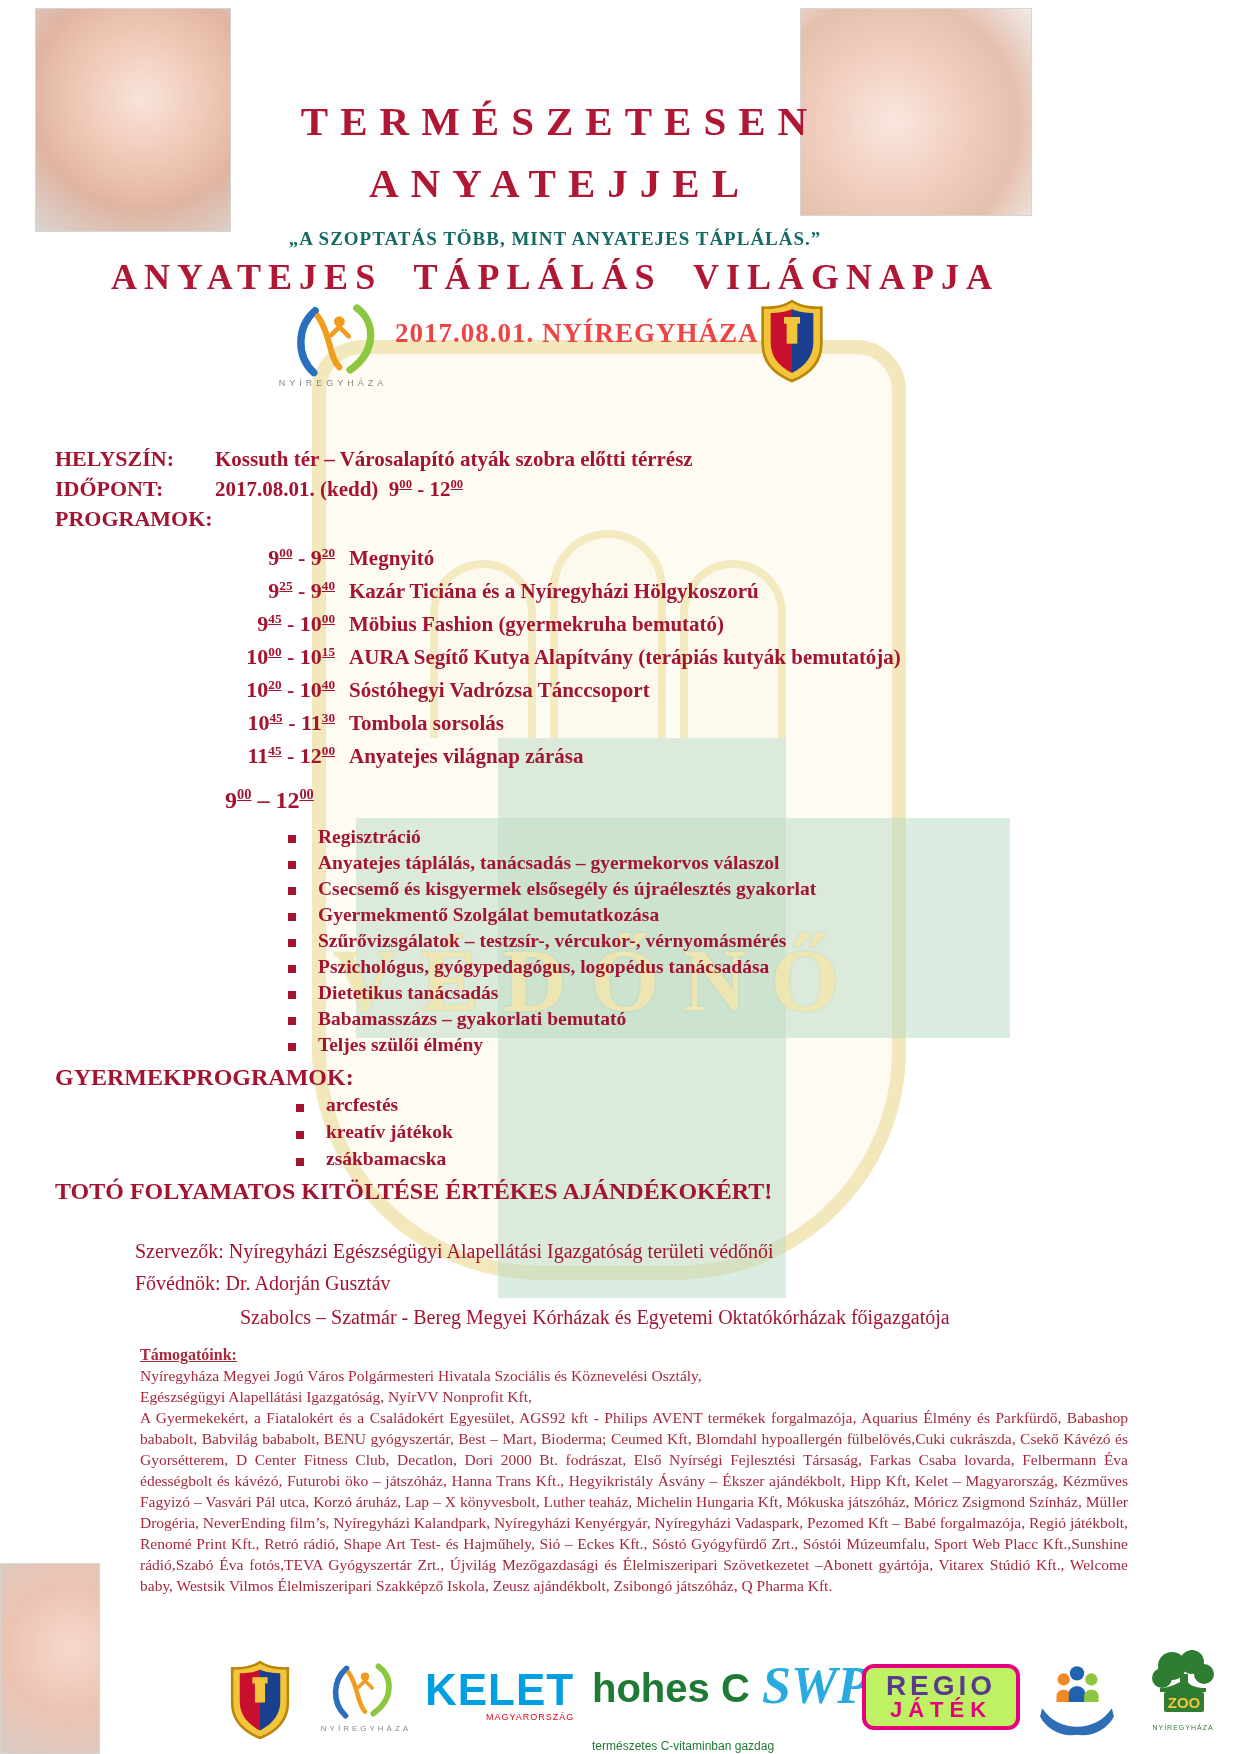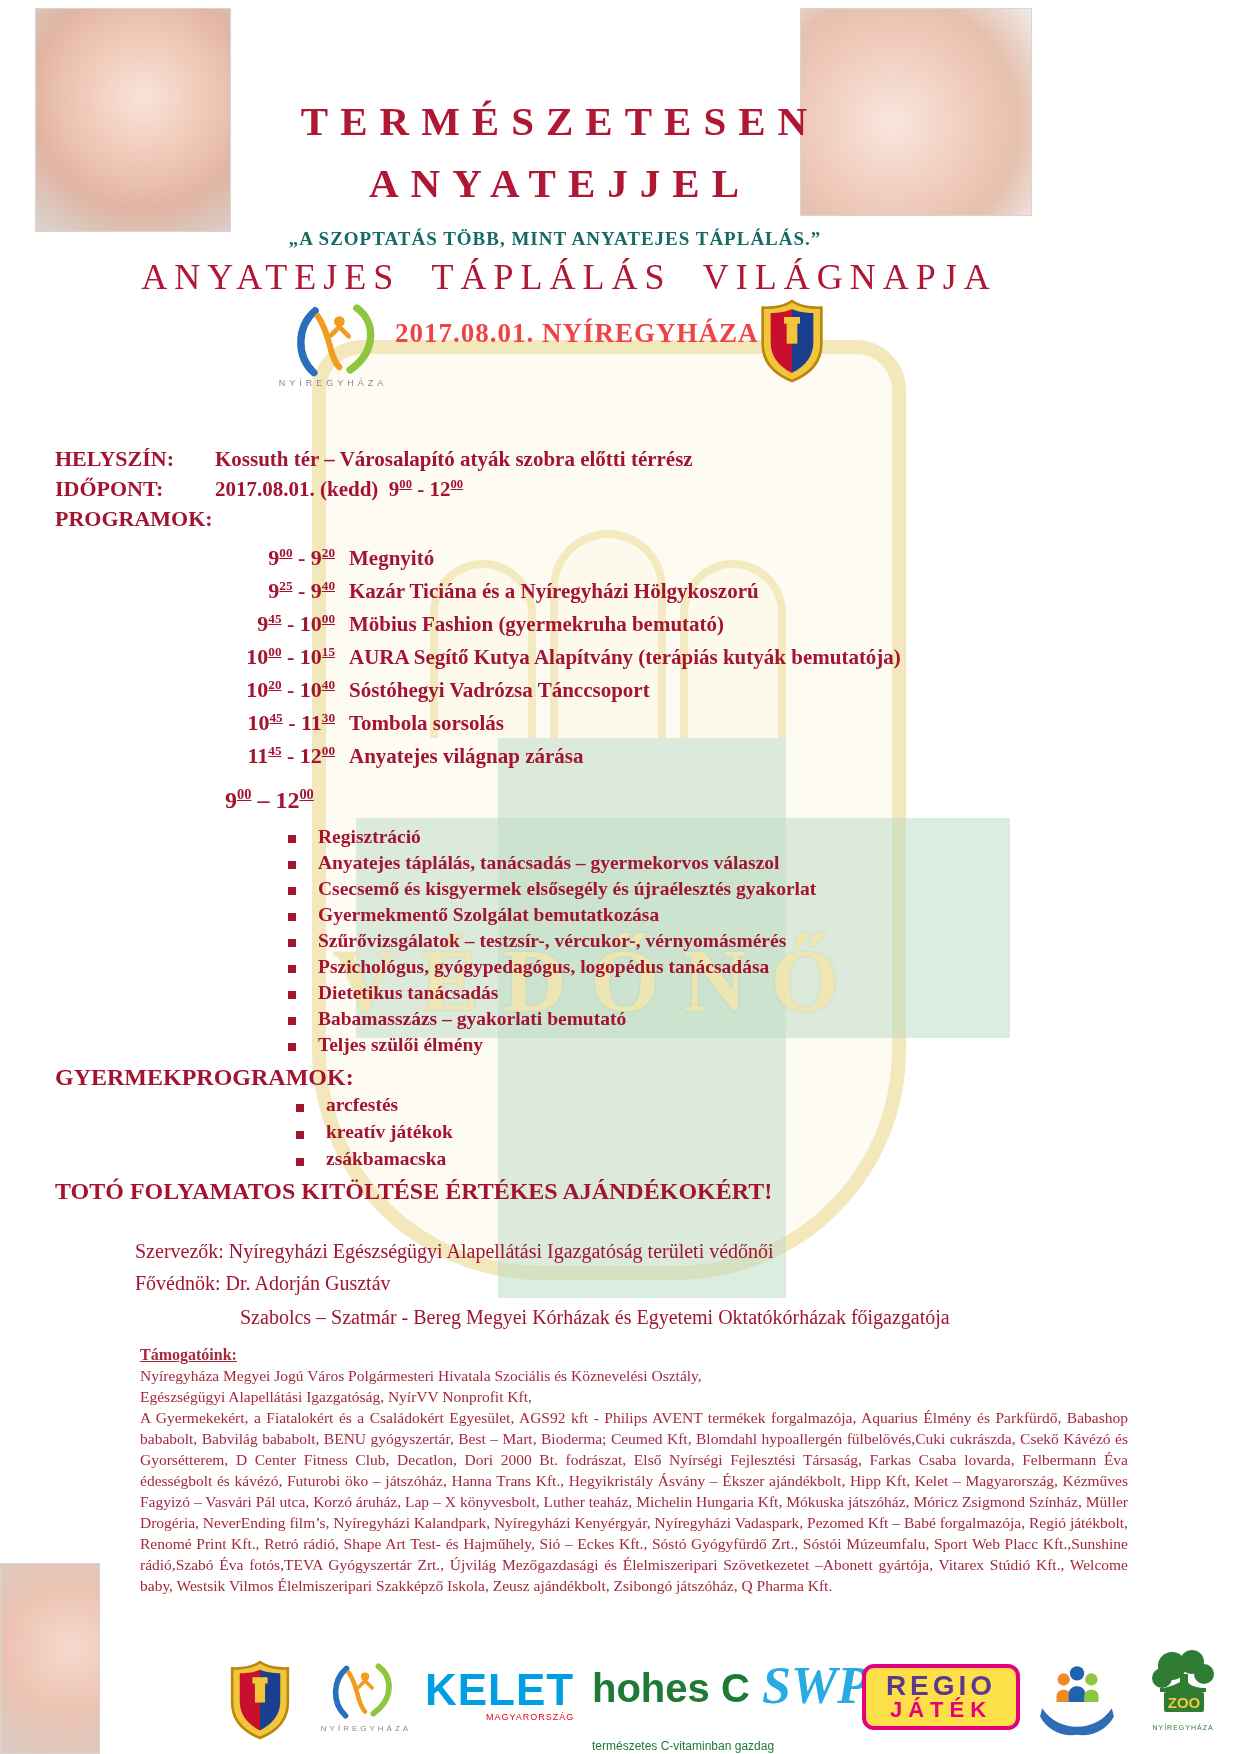--- a/index.html
+++ b/index.html
@@ -31,21 +31,21 @@
   .wm-text{left:318px;top:930px;width:560px;text-align:center;
       font-size:88px;font-weight:bold;letter-spacing:24px;
       color:rgba(240,231,178,0.95);text-shadow:0 0 2px rgba(170,190,150,0.5);}
 
   
   .title{left:250px;top:90px;width:620px;text-align:center;
       font-size:41px;font-weight:bold;letter-spacing:12px;line-height:62px;color:#b01735;}
   .quote{left:0;top:228px;width:1110px;text-align:center;
       font-size:19px;font-weight:bold;letter-spacing:1px;color:#156a63;}
   .event-title{left:0;top:256px;width:1110px;text-align:center;
-      font-size:36px;font-weight:normal;letter-spacing:7px;word-spacing:16px;color:#b01735;padding-left:14px;}
+      font-size:36px;font-weight:bold;letter-spacing:7px;word-spacing:16px;color:#b01735;}
   .date-line{left:395px;top:318px;font-size:27px;font-weight:bold;letter-spacing:1px;color:#ef4444;text-align:right;}
   .city-logo-caption{left:278px;top:378px;width:110px;text-align:center;
       font-size:9px;letter-spacing:4px;color:#8a8a8a;font-family:"Liberation Sans",sans-serif;}
 
   
   .detail-label{left:55px;font-size:22px;font-weight:bold;}
   .detail-value{left:215px;font-size:21px;font-weight:bold;}
   sup.u{font-size:60%;text-decoration:underline;}
 
   .schedule{left:185px;top:538px;}
@@ -79,21 +79,21 @@
       color:#009fe3;letter-spacing:1px;line-height:44px;}
   .kelet-sub{font-family:"Liberation Sans",sans-serif;color:#e30613;font-size:9px;
       text-align:right;letter-spacing:1px;}
   .hohes{font-family:"Liberation Sans",sans-serif;font-weight:bold;font-size:40px;
       color:#1e7a34;line-height:40px;}
   .hohes-sub{font-family:"Liberation Sans",sans-serif;color:#1e7a34;font-size:12px;margin-top:31px;}
   .swp{font-family:"Liberation Serif",serif;font-style:italic;font-weight:bold;
       font-size:52px;color:#29abe2;line-height:52px;}
   .regio-box{border:4px solid #e5007d;border-radius:12px;width:150px;height:58px;
       display:flex;flex-direction:column;align-items:center;justify-content:center;
-      font-family:"Liberation Sans",sans-serif;font-weight:bold;background:#fde047;}
+      font-family:"Liberation Sans",sans-serif;font-weight:bold;background:#bef264;}
   .regio1{color:#5b3a8e;font-size:28px;letter-spacing:4px;line-height:26px;}
   .regio2{color:#e5007d;font-size:22px;letter-spacing:6px;line-height:22px;text-align:right;}
   .zoo-caption{font-family:"Liberation Sans",sans-serif;font-size:7px;color:#2e7d32;
       text-align:center;letter-spacing:1px;}
 </style>
 </head>
 <body>
 
 <div class="page">
 

